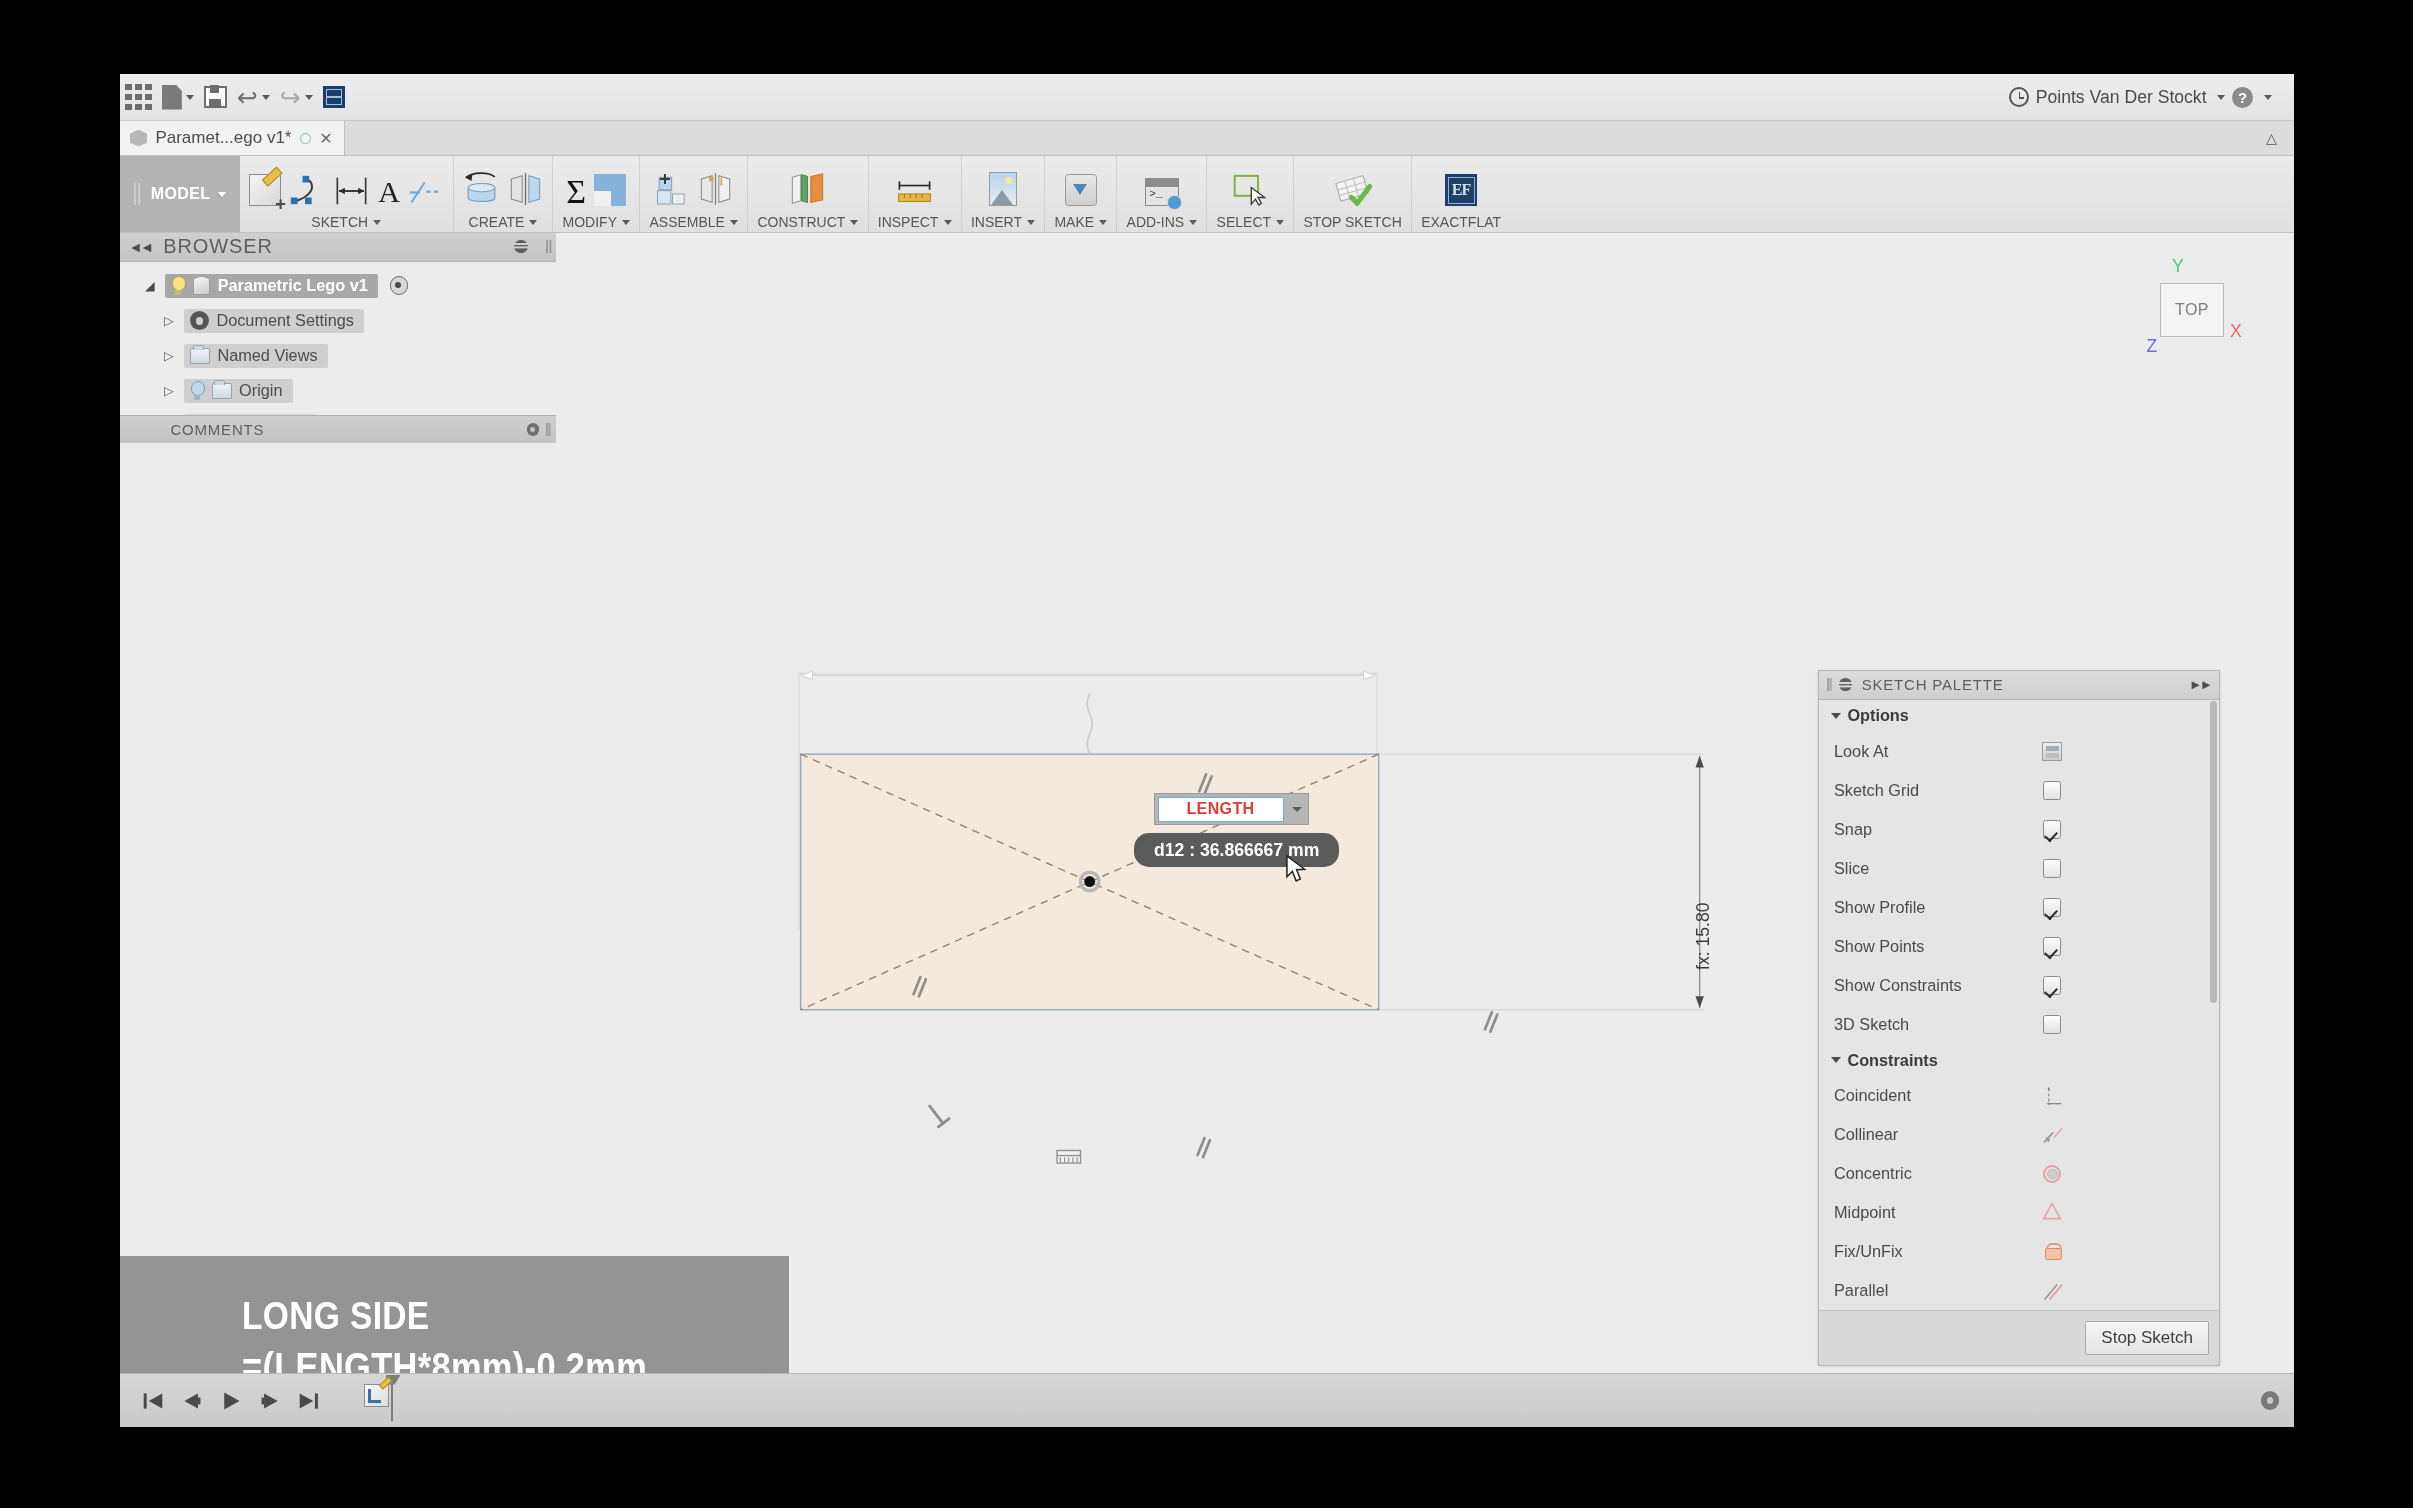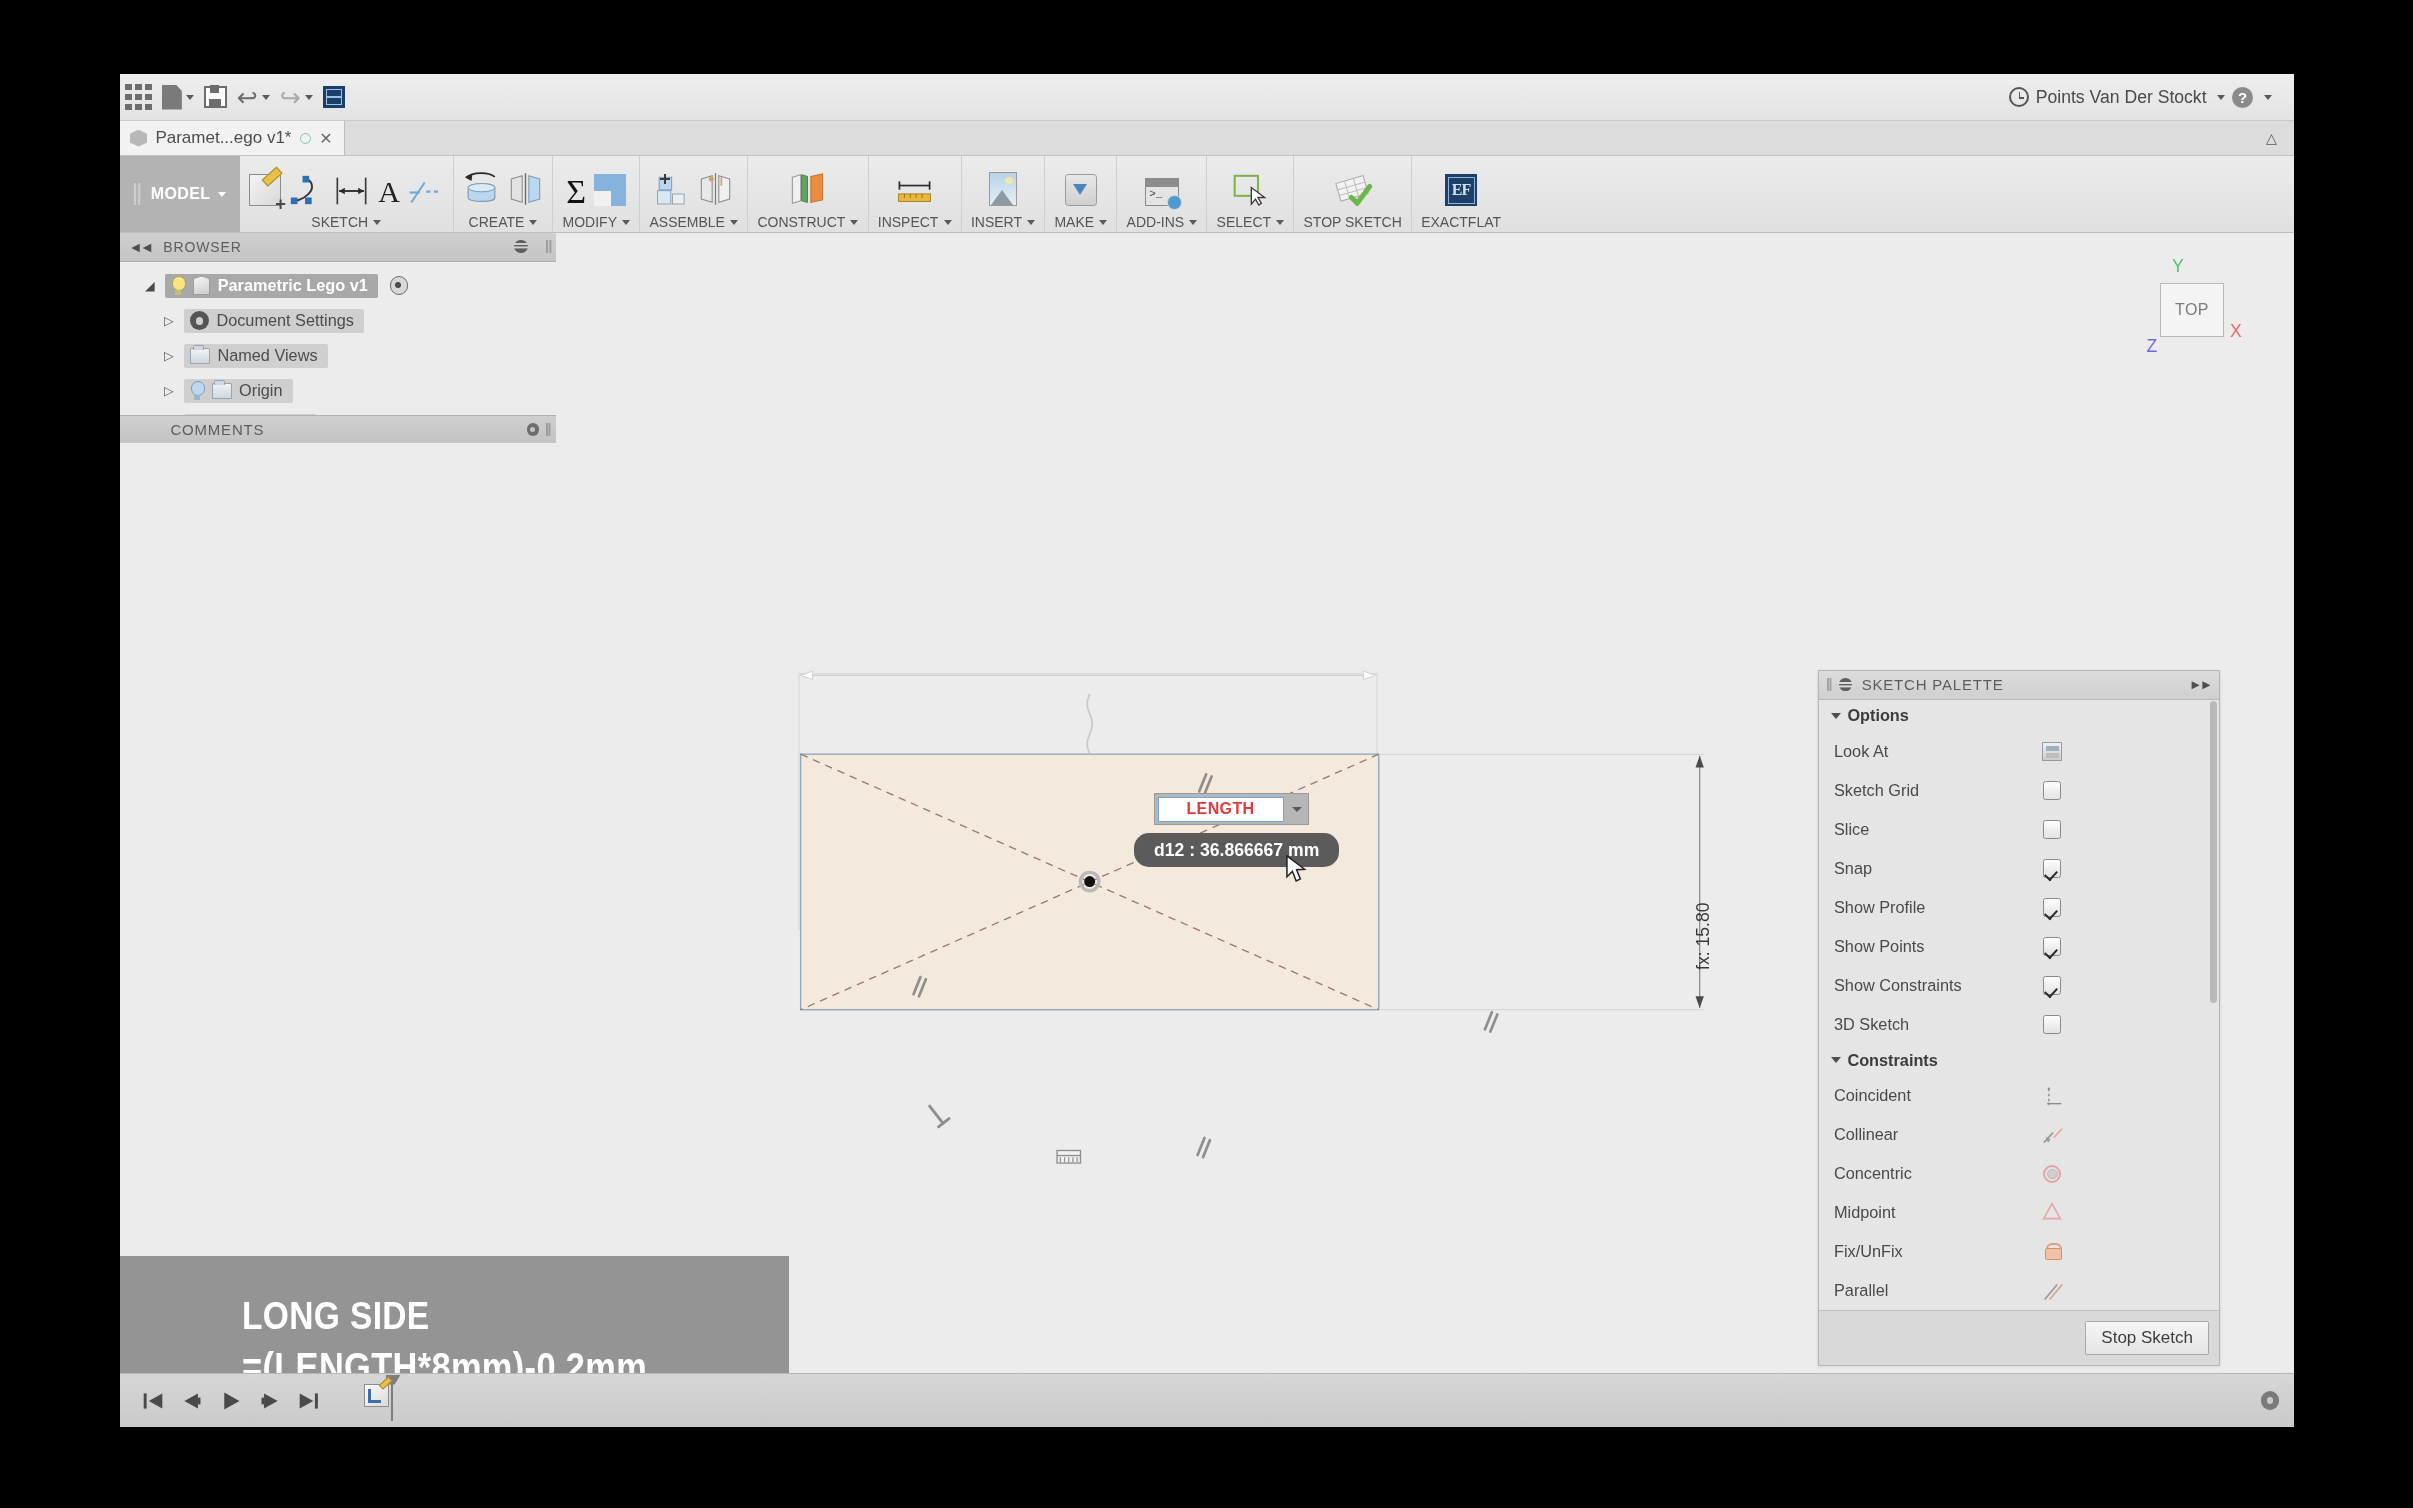--- a/index.html
+++ b/index.html
@@ -110,21 +110,21 @@
   .bodyarea { position: relative; height: calc(1353px - 47px - 35px - 77px); }
 
   
   .browser { position: absolute; left: 0; top: 0; width: 436px; }
   .panel-head {
     height: 28.5px; background: linear-gradient(180deg,#d0d0d0,#c4c4c4);
     border-bottom: 0.8px solid #b0b0b0; display: flex; align-items: center;
     padding: 0 8.4px; gap: 11.7px;
   }
   .panel-head .arrows { color: #4e4e4e; font-size: 14.2px; letter-spacing: -2.5px; }
-  .panel-title { font-size: 14px; color: #5d5d5d; letter-spacing: 0.9px; }
+  .panel-title { font-size: 20px; color: #5d5d5d; letter-spacing: 0.9px; }
   .panel-head .hamburger { margin-left: auto; width:13.4px;height:13.4px;border-radius:50%;background:#5e5e5e;position:relative; }
   .panel-head .hamburger::before { content:'';position:absolute;left:0;top:3.4px;width:13.4px;height:1.7px;background:#d0d0d0;box-shadow:0 3.4px 0 #d0d0d0; }
   .panel-head .grip2 { width:1.7px;height:13.4px;background:#9d9d9d;box-shadow:3.4px 0 0 #9d9d9d;margin-left:6.7px; }
 
   .tree { padding: 6.7px 0 0 0; }
   .trow { display: flex; align-items: center; height: 35px; padding-left: 25px; cursor: pointer; }
   .twist { width: 20px; font-size: 12.6px; color: #5a5a5a; flex: 0 0 20px; }
   .twist.open { color: #4a4a4a; }
   .trow .chip { display: flex; align-items: center; gap: 7.5px; background: #cfcfcf; padding: 2.5px 10px 2.5px 5.9px; border-radius: 1.7px; }
   .trow.sel .chip { background: #a8a8a8; }
@@ -784,29 +784,29 @@
               <div class="lookat"></div>
             </div>
         </div>
         <div class="prow">
           <span class="plbl">Sketch Grid</span>
           <div class="pctl">
               <div class="cbox"></div>
             </div>
         </div>
         <div class="prow">
+          <span class="plbl">Snap</span>
+          <div class="pctl">
+              <div class="cbox on"></div>
+            </div>
+        </div>
+        <div class="prow">
           <span class="plbl">Slice</span>
           <div class="pctl">
               <div class="cbox"></div>
-            </div>
-        </div>
-        <div class="prow">
-          <span class="plbl">Snap</span>
-          <div class="pctl">
-              <div class="cbox on"></div>
             </div>
         </div>
         <div class="prow">
           <span class="plbl">Show Profile</span>
           <div class="pctl">
               <div class="cbox on"></div>
             </div>
         </div>
         <div class="prow">
           <span class="plbl">Show Points</span>

